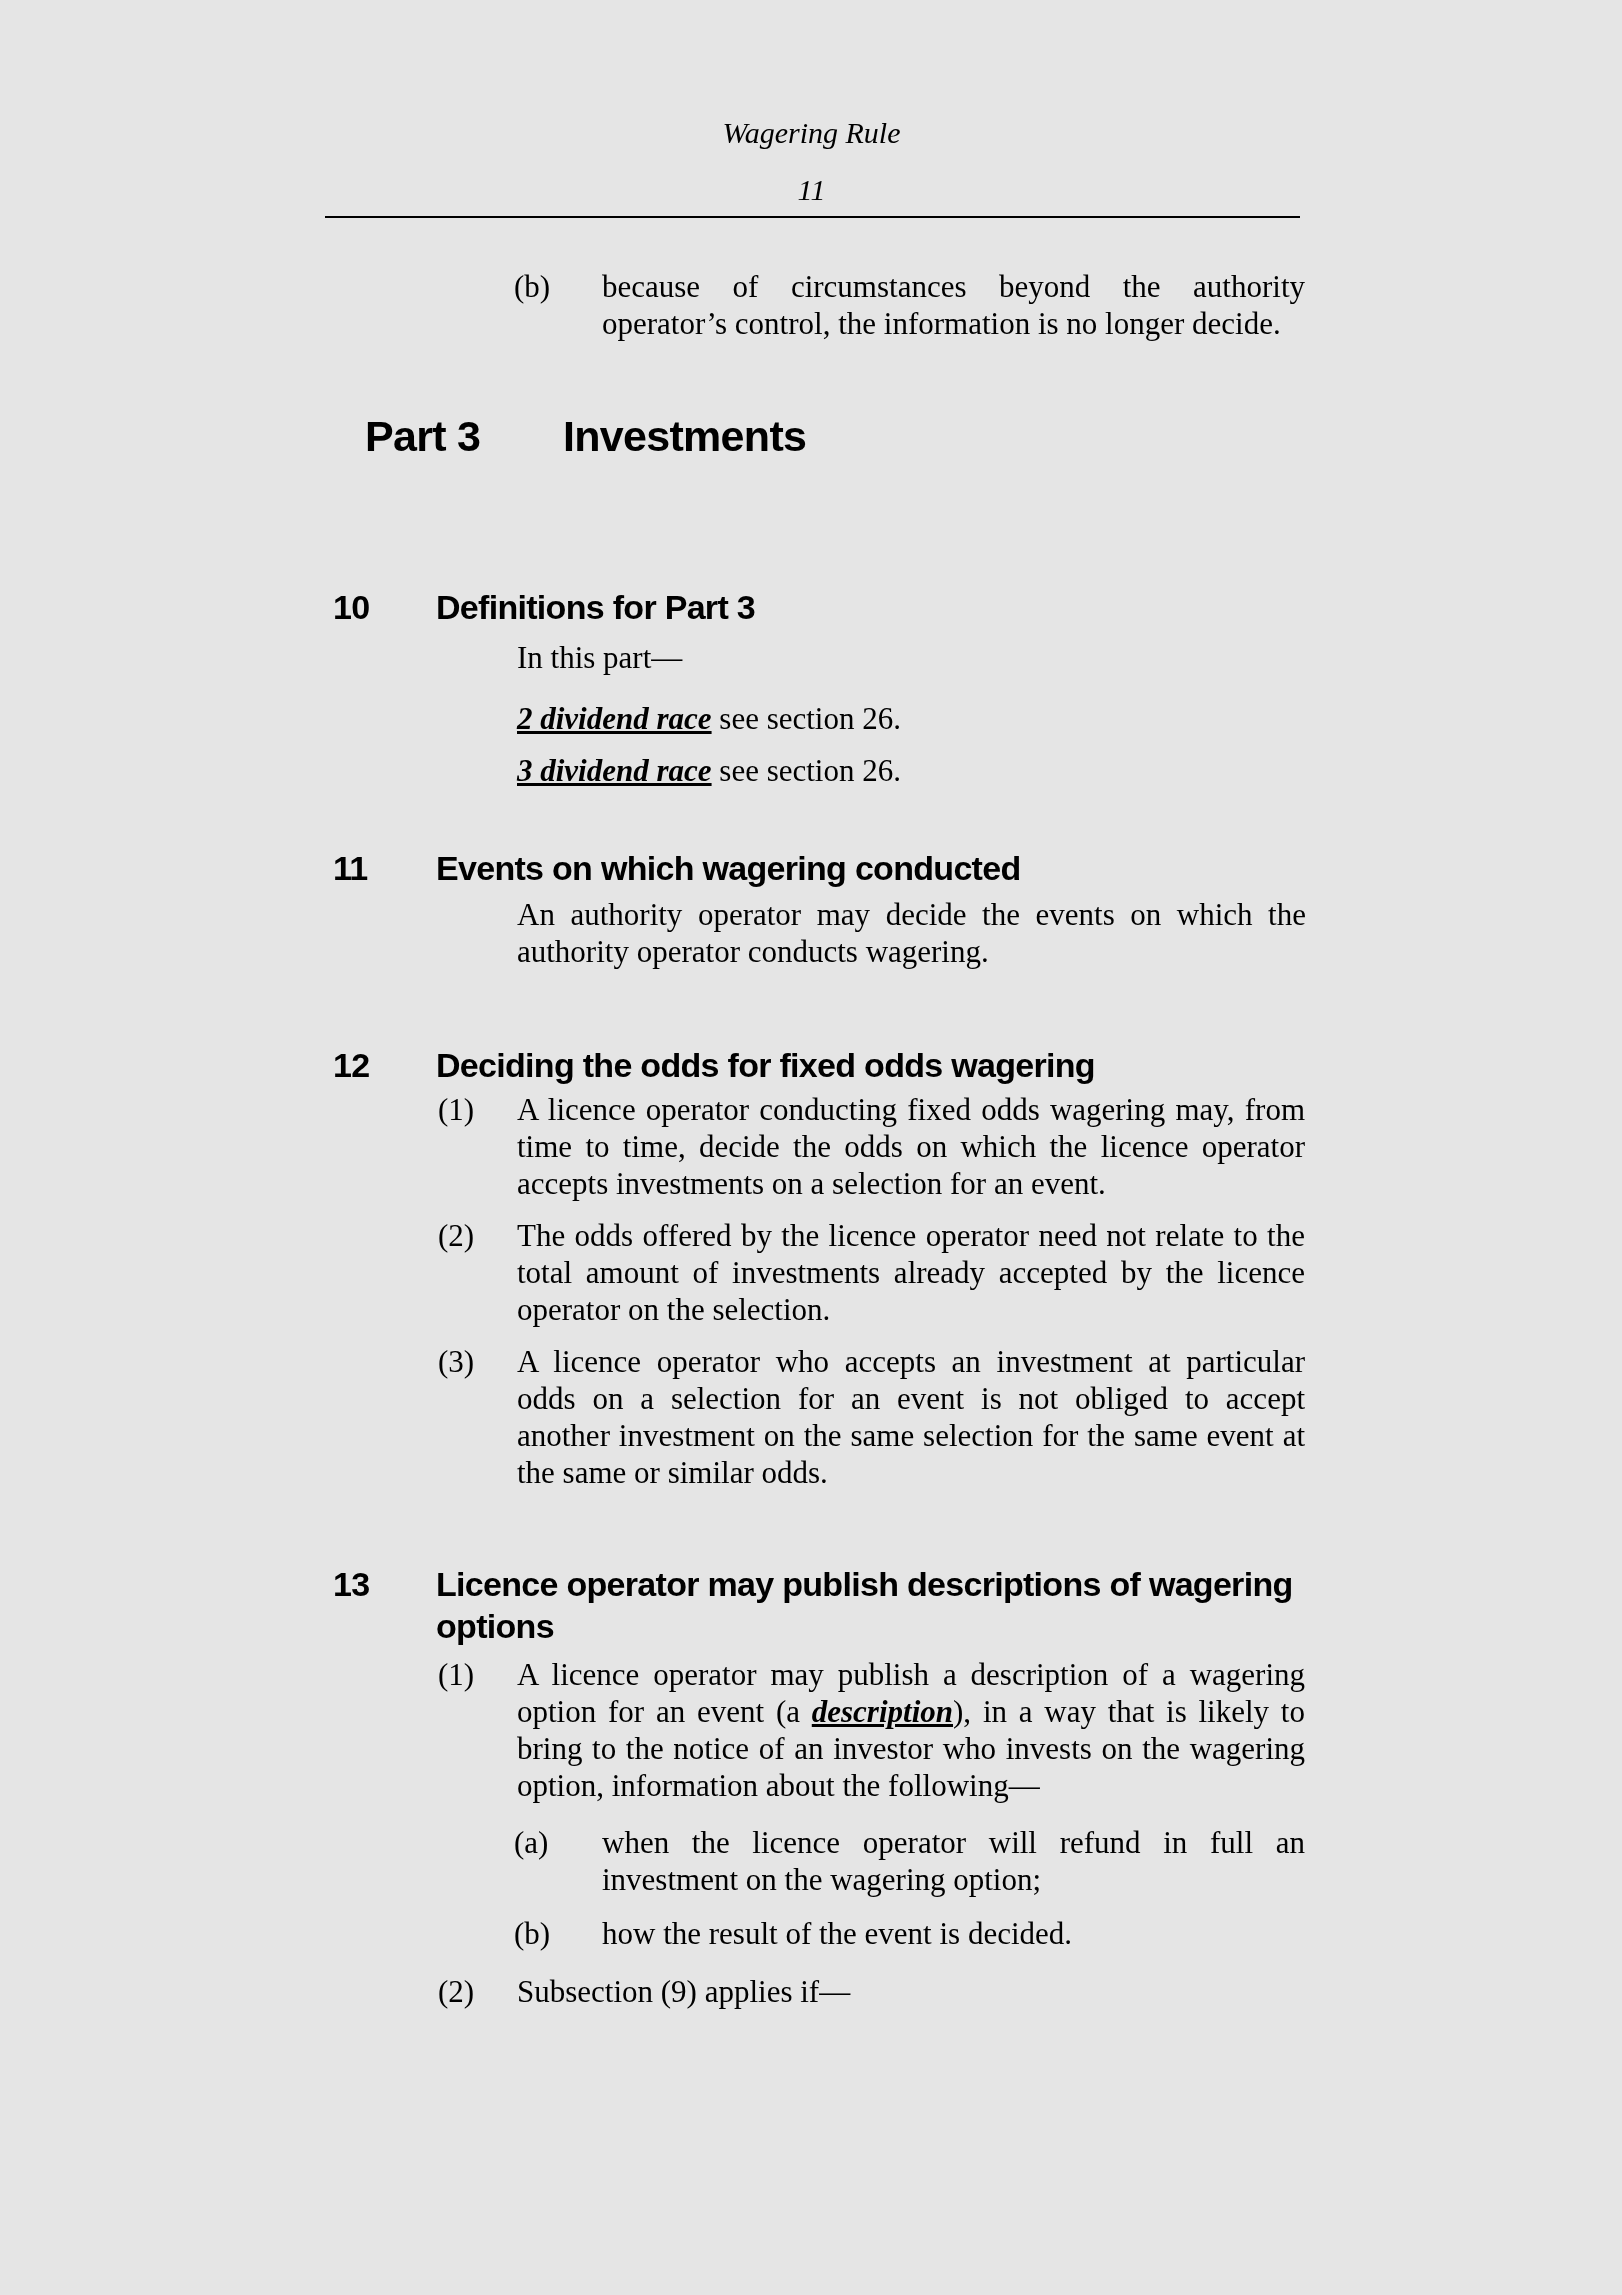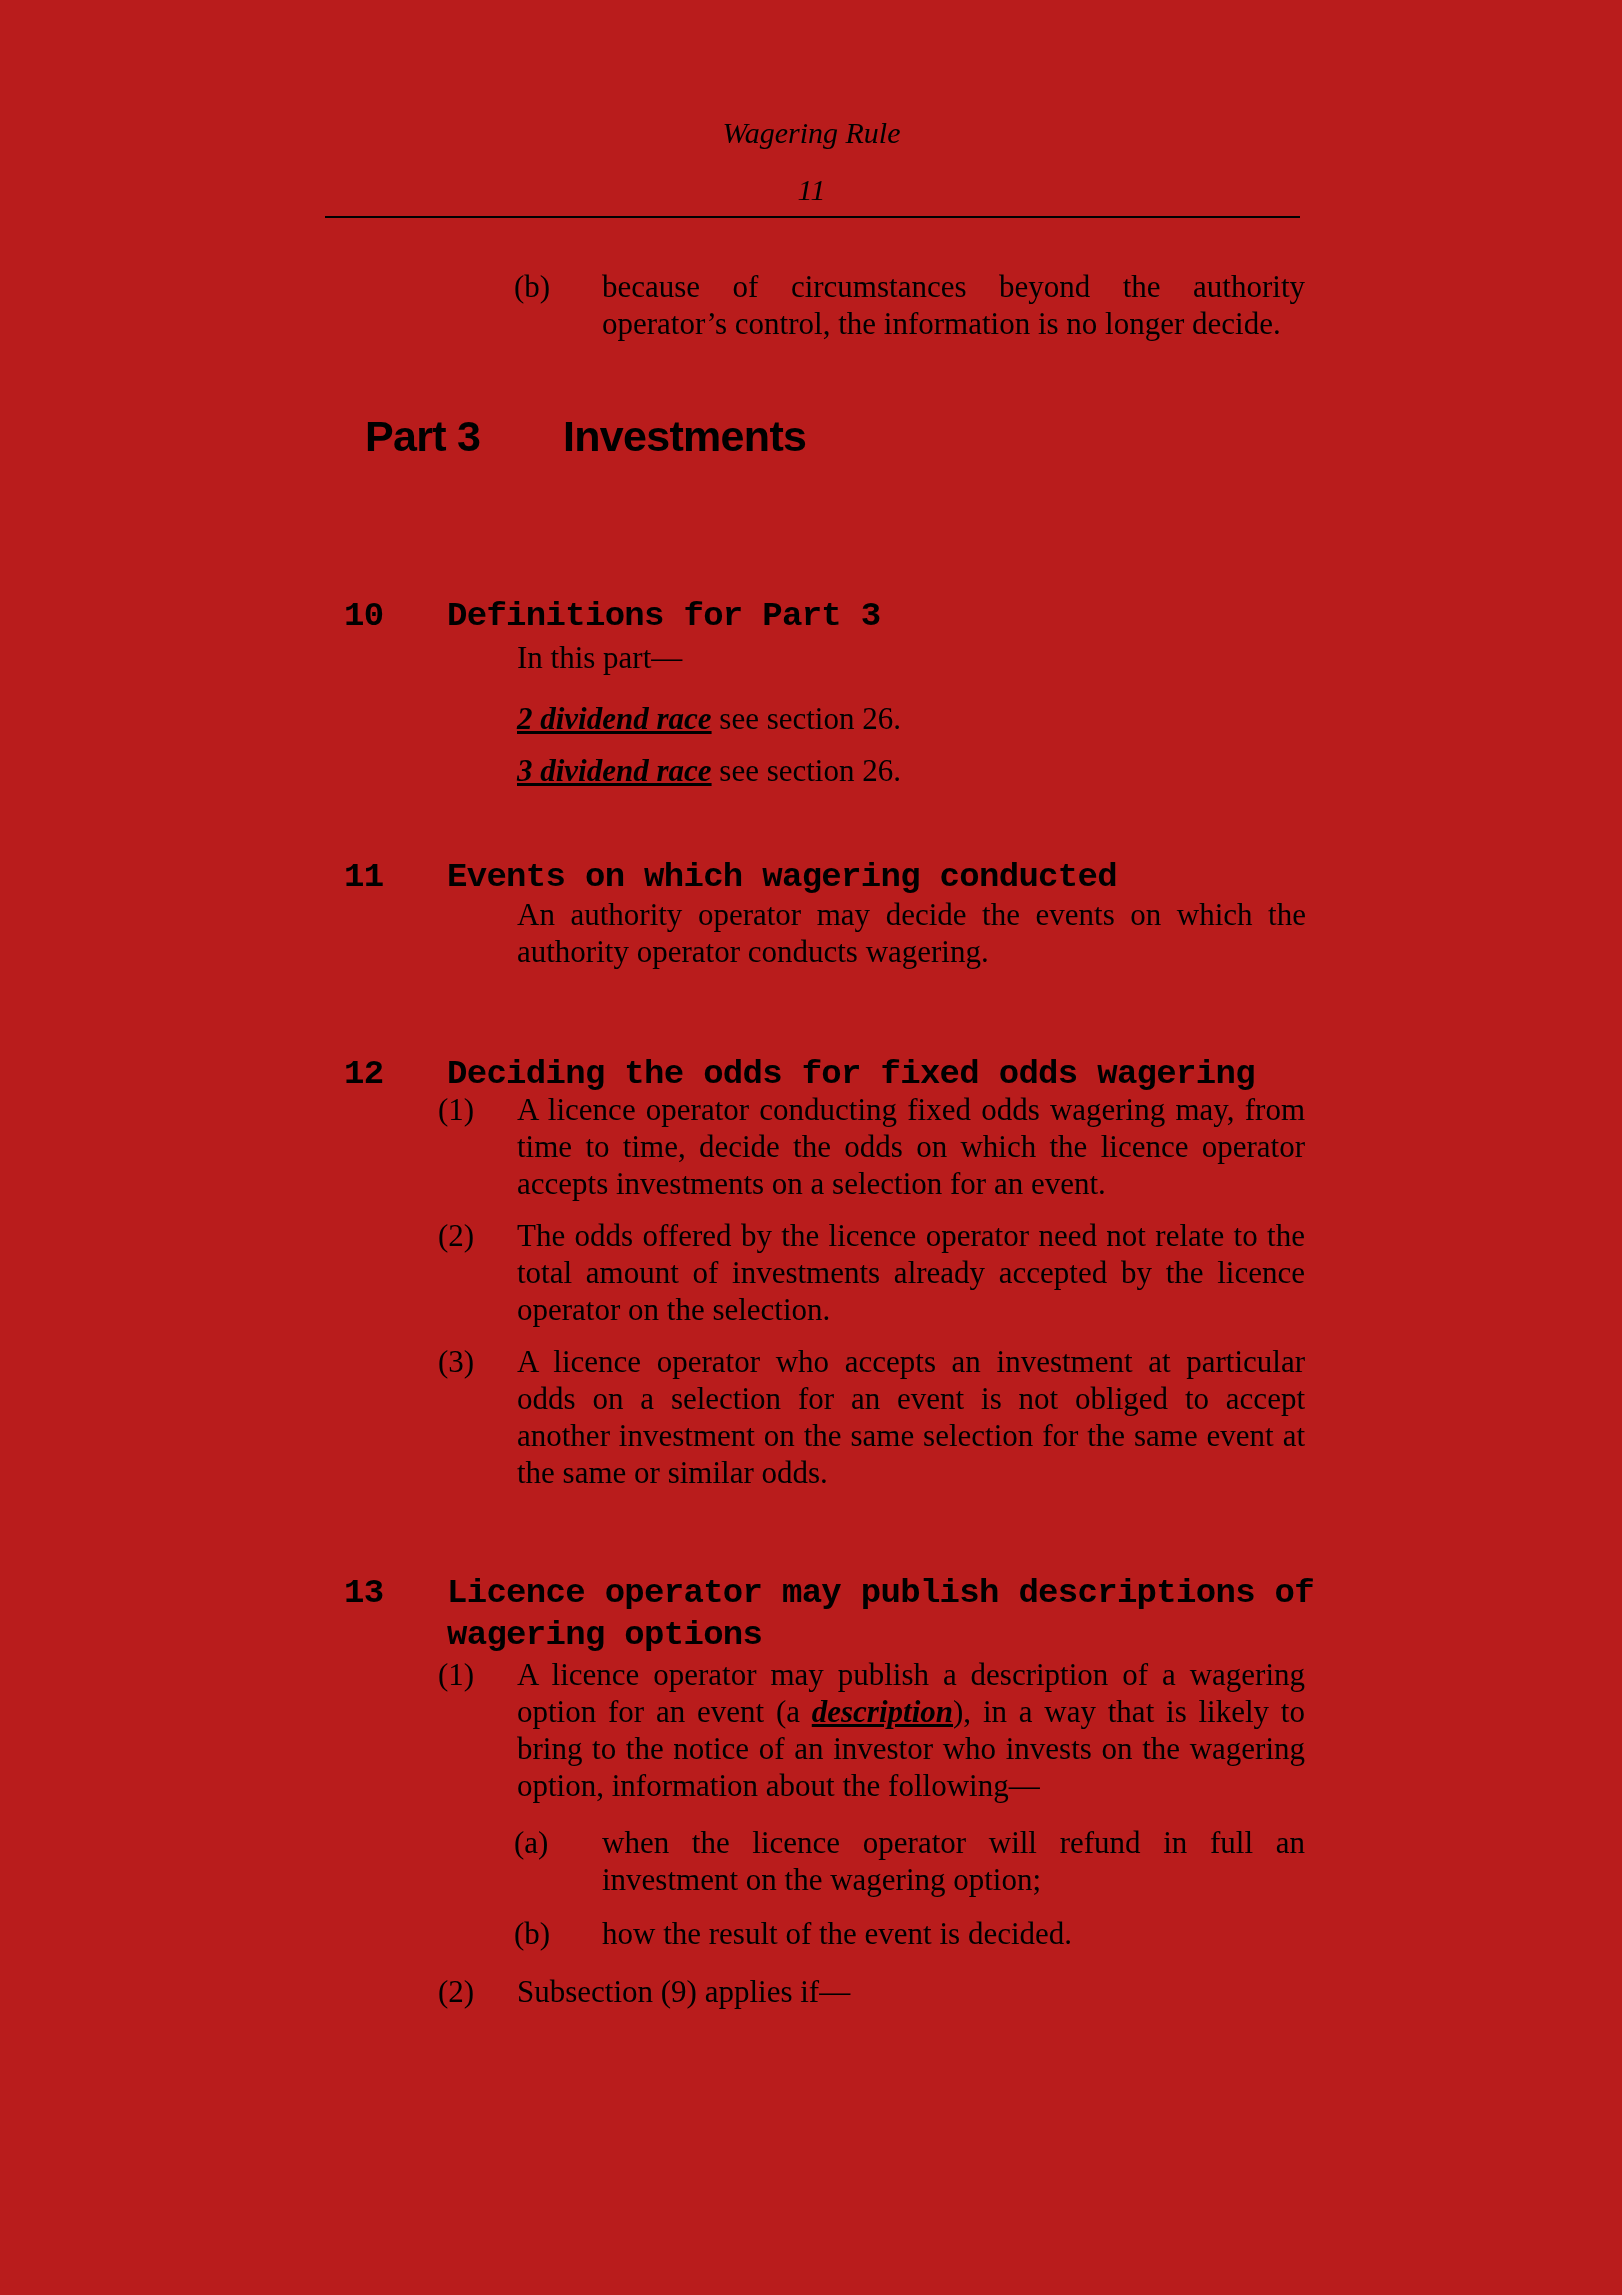--- a/index.html
+++ b/index.html
@@ -1,20 +1,20 @@
 <!DOCTYPE html>
 <html style="font-size:10.5px"><head>
 <meta charset="utf-8">
 <style>
   html, body { margin: 0; padding: 0; background: #888; }
   .page {
     position: relative;
     width: 1623px;
     height: 2295px;
-    background: #b91c1c;
+    background: #e5e5e5;
     color: #000000;
     font-family: "Liberation Serif", serif;
     overflow: hidden;
   }
   .abs { position: absolute; }
 
   
   .hdr-title, .hdr-num {
     left: 0;
     width: 1623px;
@@ -40,29 +40,28 @@
     font-weight: bold;
     font-size: 43px;
     line-height: 52px;
     letter-spacing: -0.7px;
     margin-left: 40px;
   }
   .part-num { width: 198px; flex: none; }
 
   
   .sec-heading {
-    left: 344px;
+    left: 333px;
     width: 980px;
     display: flex;
-    font-family: Liberation Mono, monospace;
+    font-family: Liberation Sans, sans-serif;
     font-weight: bold;
     font-size: 34px;
     line-height: 42px;
     letter-spacing: -0.7px;
-    margin-top: 9px;
   }
   .sec-num { width: 103px; flex: none; }
   .sec-title { flex: 1; }
 
   
   .body-text {
     font-size: 31px;
     line-height: 37px;
   }
   .para {

